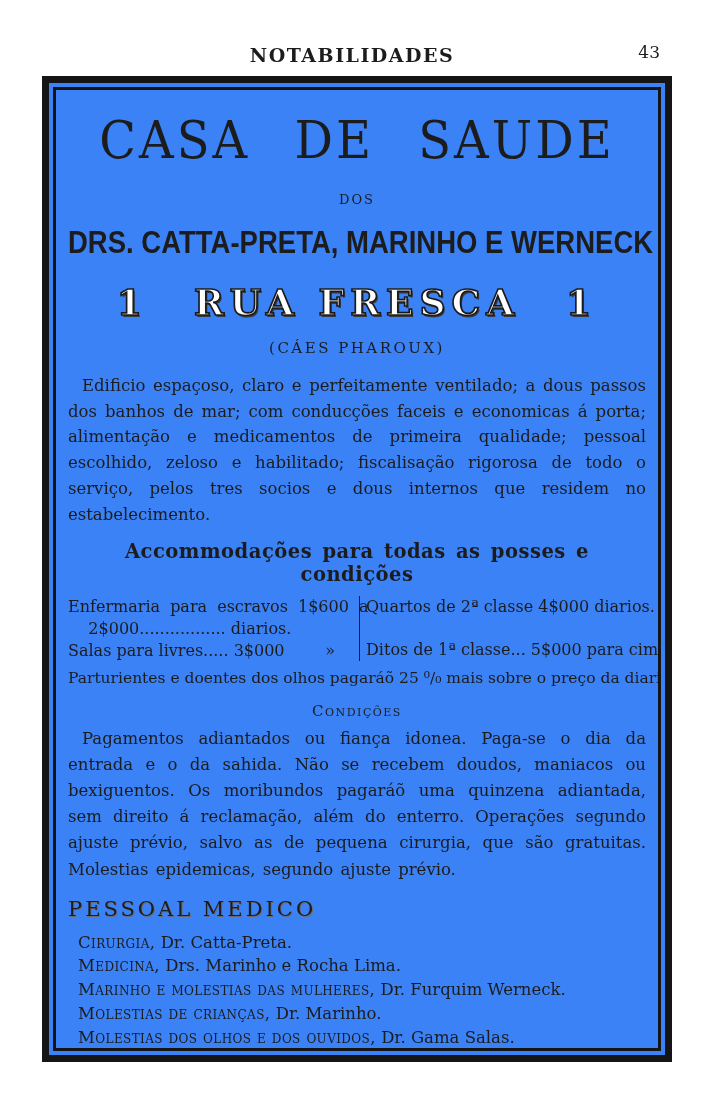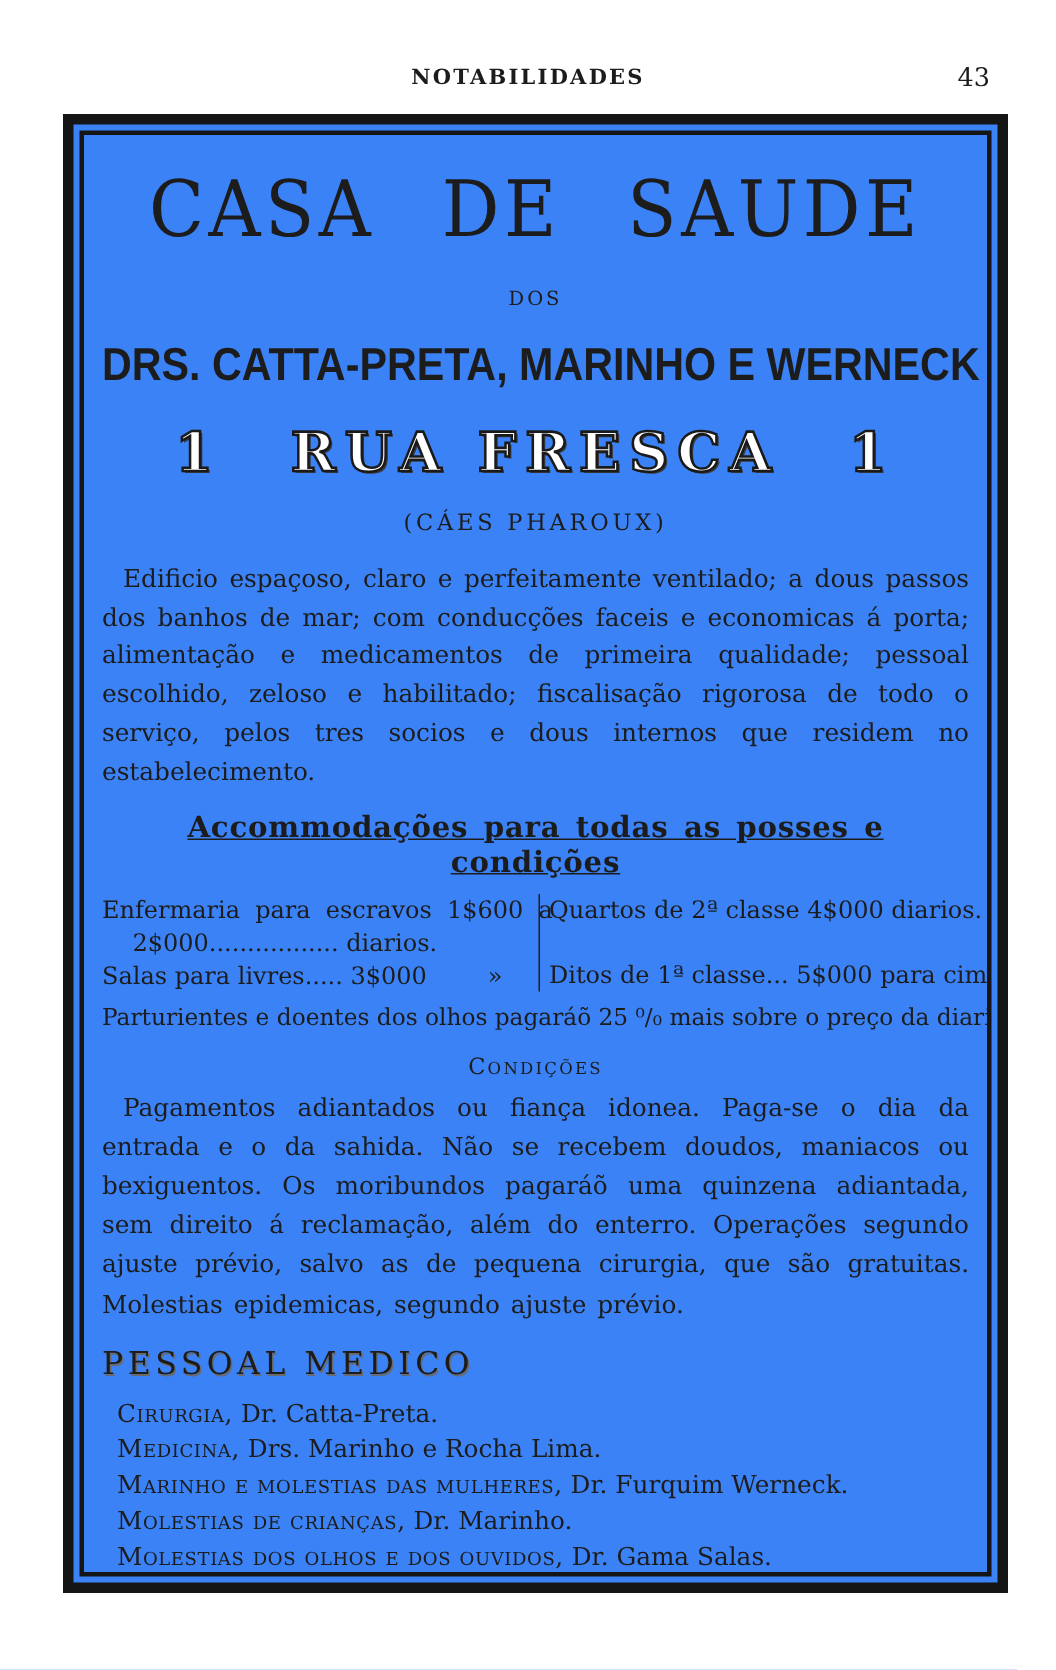--- a/index.html
+++ b/index.html
@@ -13,21 +13,21 @@
     overflow: hidden;
   }
   .page-header {
     position: relative;
     padding-top: 44px;
     height: 74px;
   }
   .running-title {
     text-align: center;
     font-weight: bold;
-    font-size: 14px;
+    font-size: 19px;
     letter-spacing: 1.5px;
   }
   .page-number {
     position: absolute;
     top: 42px; right: 44px;
     font-size: 17px;
   }
   .frame {
     position: absolute;
     left: 42px; top: 76px;
@@ -95,21 +95,20 @@
     text-indent: 14px;
     word-spacing: 2px;
   }
   .accom-heading {
     margin-top: 13px;
     text-align: center;
     font-weight: bold;
     font-size: 19.5px;
     letter-spacing: 0.5px;
     word-spacing: 3px;
-    text-decoration: underline;
   }
   .price-block {
     margin-top: 10px;
     display: flex;
     font-size: 16px;
   }
   .price-col { line-height: 1.35; }
   .price-col.left {
     width: 292px;
     border-right: 1.5px solid #1c1c1c;

